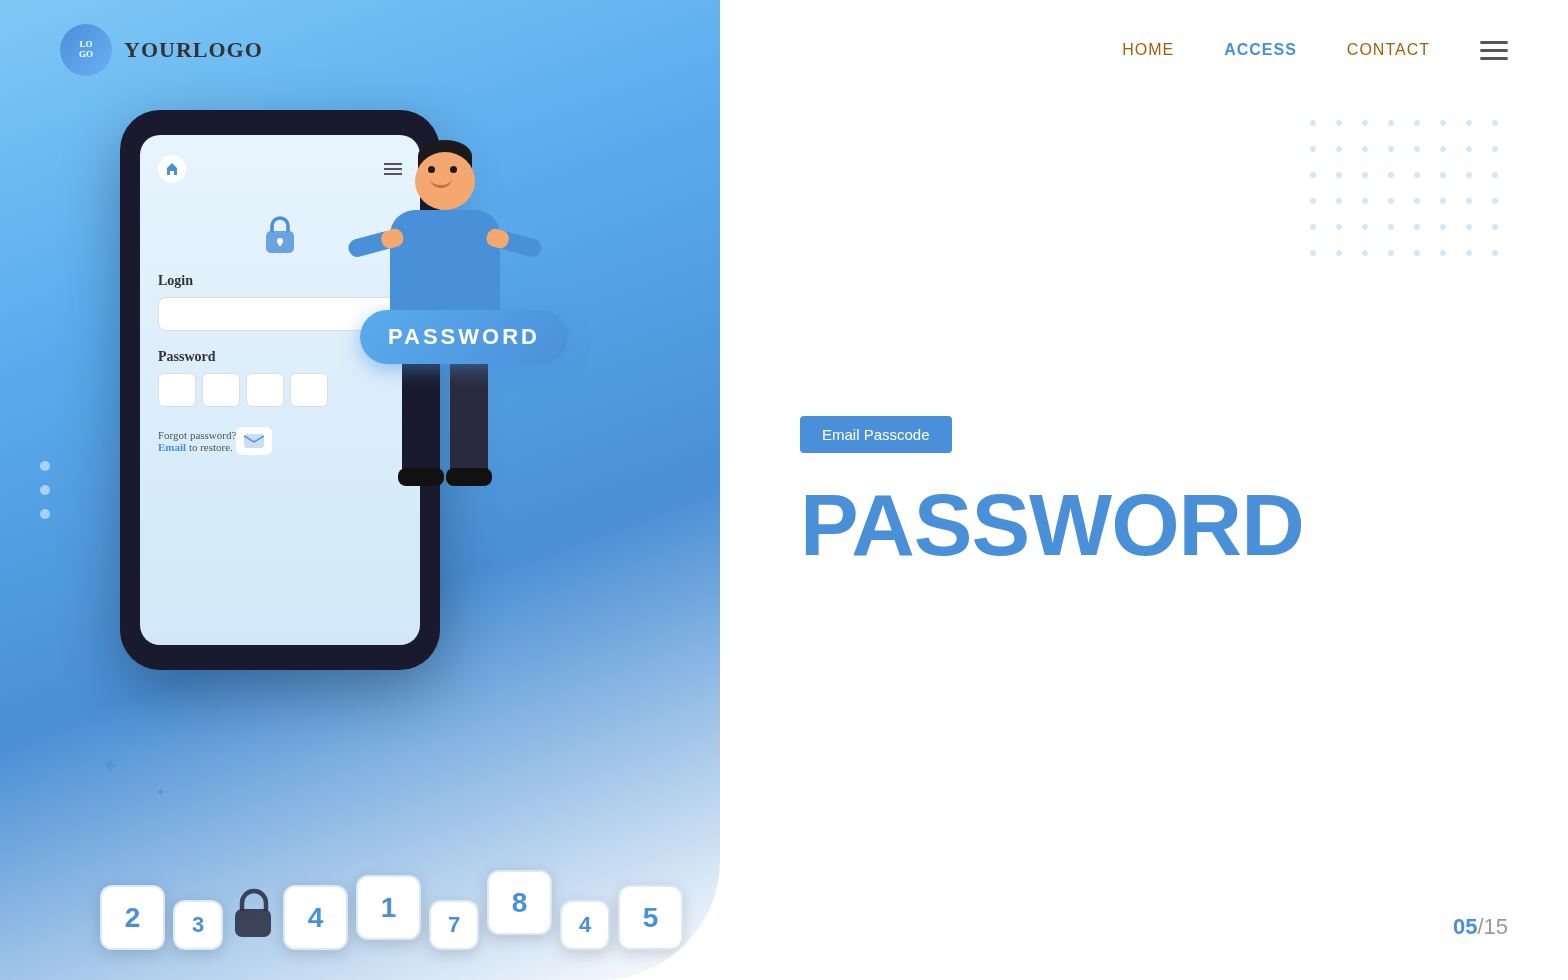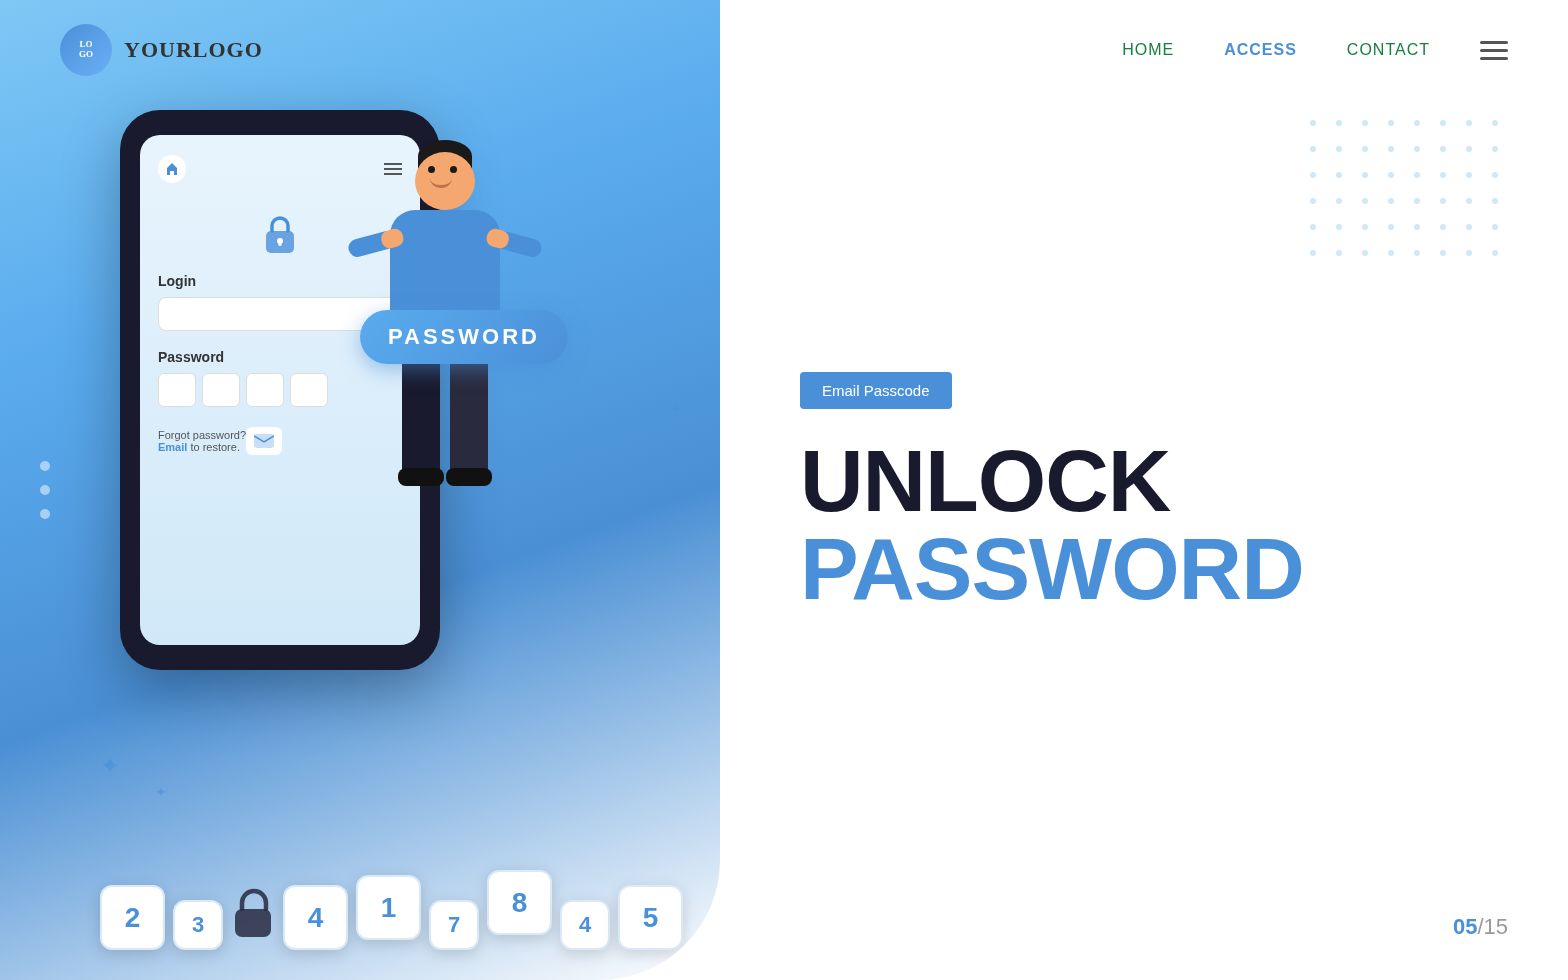--- a/index.html
+++ b/index.html
@@ -55,21 +55,21 @@
 
     .nav {
       display: flex;
       align-items: center;
       gap: 50px;
     }
 
     .nav-item {
       font-size: 16px;
       font-weight: 500;
-      color: #15803d;
+      color: #a16207;
       cursor: pointer;
       letter-spacing: 1px;
     }
 
     .nav-item.active {
       color: #4a90d9;
       font-weight: 700;
     }
 
     .hamburger {
@@ -121,20 +121,21 @@
     .phone {
       position: absolute;
       left: 120px;
       top: 110px;
       width: 320px;
       height: 560px;
       background: #1a1a2e;
       border-radius: 40px;
       padding: 25px 20px;
       box-shadow: 0 20px 60px rgba(0,0,0,0.3);
+      font-family: Liberation Serif, serif;
     }
 
     .phone-screen {
       width: 100%;
       height: 100%;
       background: linear-gradient(180deg, #e8f4fd 0%, #d0e8f8 100%);
       border-radius: 20px;
       padding: 20px 18px;
       position: relative;
     }
@@ -532,21 +533,20 @@
 </div>
 
 <div class="right-section">
 
   <div class="dots-grid">
     
   </div>
 
   <div class="badge">Email Passcode</div>
 
-  <div class="main-title-line1">UNLOCK</div>
   <div class="main-title-line2">PASSWORD</div>
 
 
 </div>
 
 <div style="position:absolute;top:120px;right:60px;display:grid;grid-template-columns:repeat(8,16px);grid-template-rows:repeat(6,16px);gap:10px;">
 <div style="width: 6px; height: 6px; border-radius: 50%; background: rgb(208, 232, 248);"></div>
     <div style="width: 6px; height: 6px; border-radius: 50%; background: rgb(208, 232, 248);"></div>
     <div style="width: 6px; height: 6px; border-radius: 50%; background: rgb(208, 232, 248);"></div>
     <div style="width: 6px; height: 6px; border-radius: 50%; background: rgb(208, 232, 248);"></div>

